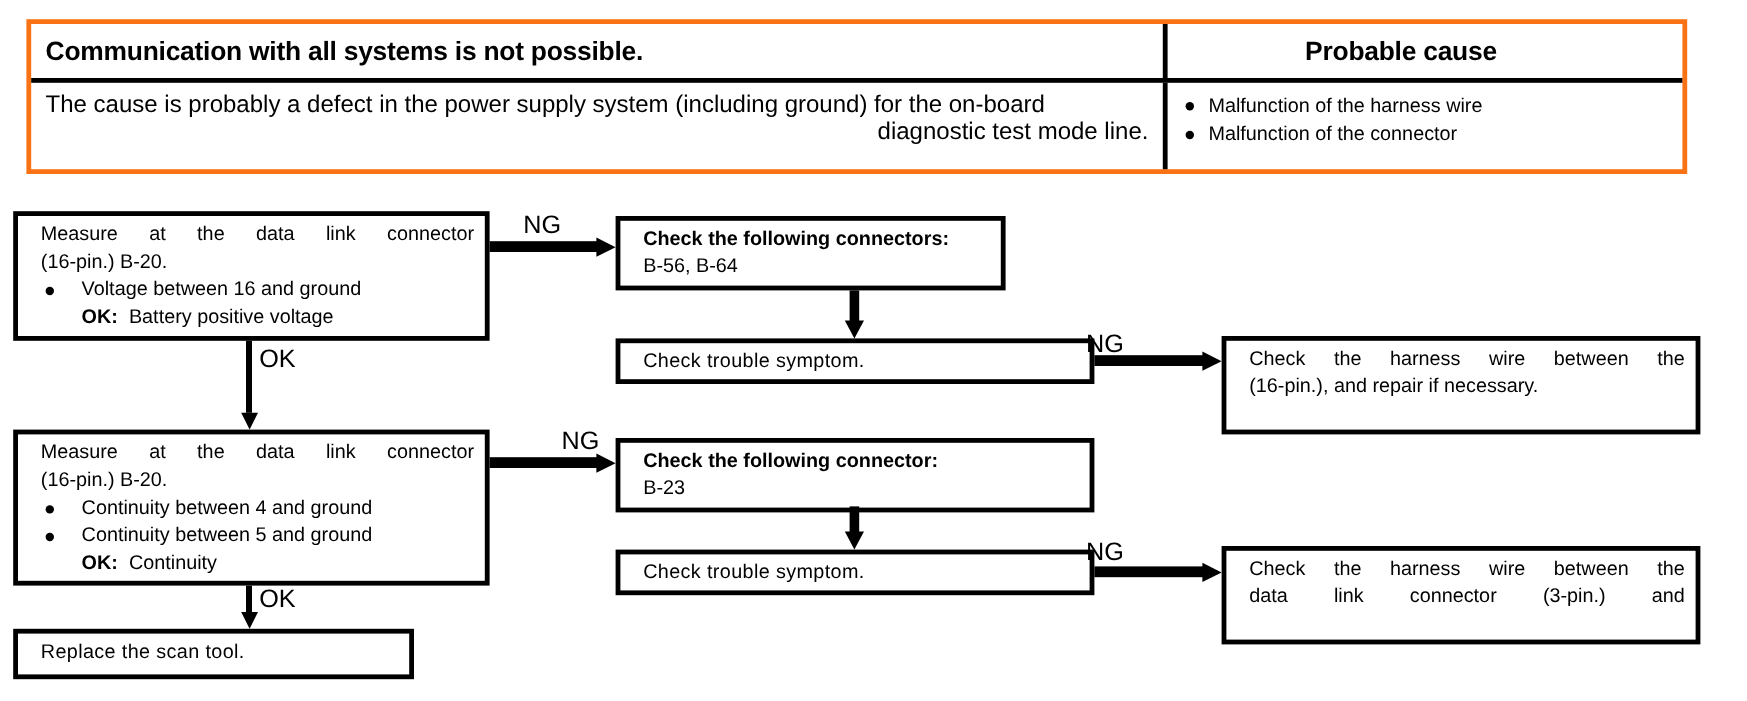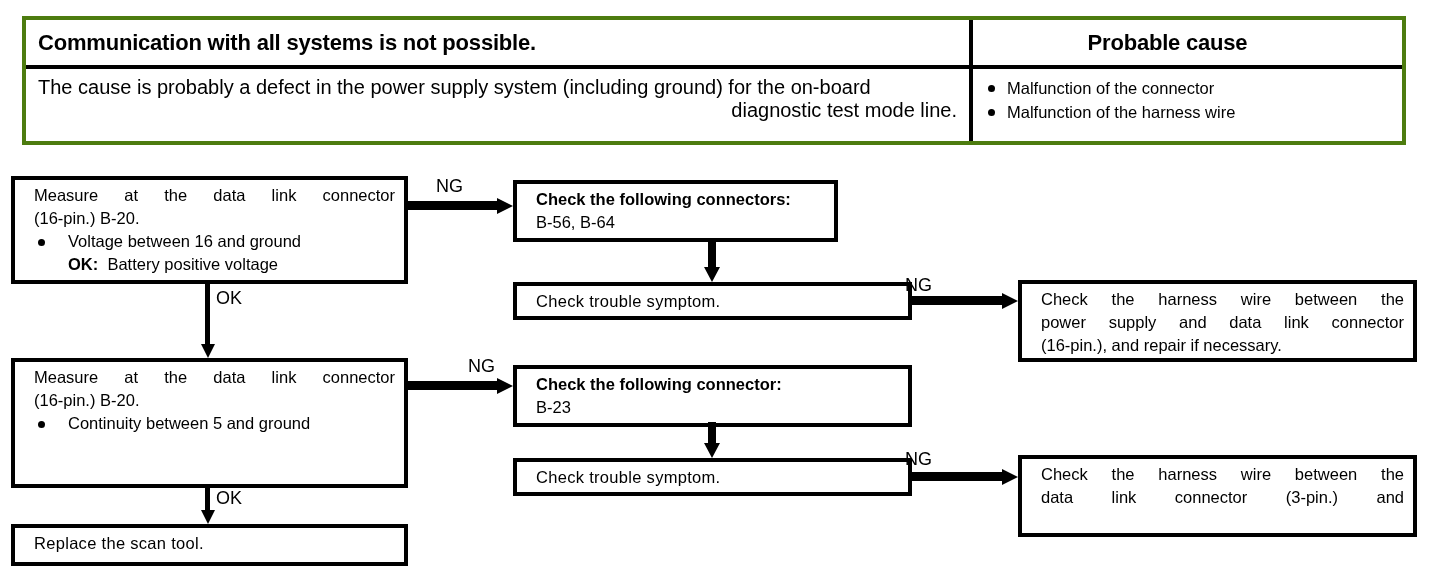--- a/index.html
+++ b/index.html
@@ -14,21 +14,21 @@
     font-family: "Liberation Sans", sans-serif;
     color: #000000;
     overflow: hidden;
   }
 
   
   .hdr-table {
     position: absolute;
     left: 22px; top: 16px;
     width: 1384px; height: 129px;
-    border: 4px solid #4d7c0f;
+    border: 4px solid #f97316;
     background: #fff;
   }
   .hdr-row { display: flex; width: 100%; }
   .hdr-row.top { height: 49px; border-bottom: 4px solid #000; }
   .hdr-row.bot { height: 72px; }
   .hdr-cell-left {
     width: 947px;
     border-right: 4px solid #000;
     display: flex; align-items: center;
     padding: 0 12px;
@@ -105,21 +105,21 @@
     background: #000;
   }
   .indent-ln {
     padding-left: 34px;
     white-space: nowrap;
   }
 
   
   #box-measure1   { left: 11px;  top: 176px; width: 397px; height: 108px; }
   #box-measure2   { left: 11px;  top: 358px; width: 397px; height: 130px; }
-  #box-replace    { left: 11px;  top: 524px; width: 397px; height: 42px;  }
+  #box-replace    { left: 11px;  top: 524px; width: 334px; height: 42px;  }
   #box-conn1      { left: 513px; top: 180px; width: 325px; height: 62px;  }
   #box-trouble1   { left: 513px; top: 282px; width: 399px; height: 38px;  }
   #box-conn2      { left: 513px; top: 365px; width: 399px; height: 62px;  }
   #box-trouble2   { left: 513px; top: 458px; width: 399px; height: 38px;  }
   #box-harness1   { left: 1018px;top: 280px; width: 399px; height: 82px;  }
   #box-harness2   { left: 1018px;top: 455px; width: 399px; height: 82px;  }
 
   #box-trouble1 .ln, #box-trouble2 .ln, #box-replace .ln { letter-spacing: 0.3px; }
 
   
@@ -155,21 +155,21 @@
   }
   .arrow-v.thin { width: 5px; }
   .arrow-v.thin::after {
     border-left: 7px solid transparent;
     border-right: 7px solid transparent;
     border-top: 14px solid #000;
   }
 
   .edge-label {
     position: absolute;
-    font-size: 18px;
+    font-size: 21px;
     font-weight: normal;
     white-space: nowrap;
   }
 
   
   #arr-h1 { left: 408px;  top: 201px; width: 90px; }
   #arr-h2 { left: 408px;  top: 381px; width: 90px; }
   #arr-h3 { left: 912px;  top: 296px; width: 91px; }
   #arr-h4 { left: 912px;  top: 472px; width: 91px; }
 
@@ -199,38 +199,40 @@
   </div>
   <div class="hdr-row bot">
     <div class="hdr-cell-left body">
       <div class="hdr-body-text">
         <div class="just">The cause is probably a defect in the power supply system (including ground) for the on-board</div>
         <div class="l2">diagnostic test mode line.</div>
       </div>
     </div>
     <div class="hdr-cell-right body">
       <ul class="cause-list">
+        <li>Malfunction of the harness wire</li>
         <li>Malfunction of the connector</li>
-        <li>Malfunction of the harness wire</li>
       </ul>
     </div>
   </div>
 </div>
 
 <div class="fbox" id="box-measure1">
   <div class="ln just">Measure at the data link connector</div>
   <div class="ln">(16-pin.) B-20.</div>
   <div class="bullet-ln">Voltage between 16 and ground</div>
   <div class="indent-ln"><b>OK:</b>&nbsp; <span>Battery positive voltage</span></div>
 </div>
 
 <div class="fbox" id="box-measure2">
   <div class="ln just">Measure at the data link connector</div>
   <div class="ln">(16-pin.) B-20.</div>
+  <div class="bullet-ln">Continuity between 4 and ground</div>
   <div class="bullet-ln">Continuity between 5 and ground</div>
+  <div class="indent-ln"><b>OK:</b>&nbsp; <span>Continuity</span></div>
 </div>
 
 <div class="fbox" id="box-replace">
   <div class="ln">Replace the scan tool.</div>
 </div>
 
 <div class="fbox" id="box-conn1">
   <div class="ln"><b>Check the following connectors:</b></div>
   <div class="ln">B-56, B-64</div>
 </div>
@@ -243,21 +245,20 @@
   <div class="ln"><b>Check the following connector:</b></div>
   <div class="ln">B-23</div>
 </div>
 
 <div class="fbox" id="box-trouble2">
   <div class="ln">Check trouble symptom.</div>
 </div>
 
 <div class="fbox" id="box-harness1">
   <div class="ln just">Check the harness wire between the</div>
-  <div class="ln just">power supply and data link connector</div>
   <div class="ln">(16-pin.), and repair if necessary.</div>
 </div>
 
 <div class="fbox" id="box-harness2">
   <div class="ln just">Check the harness wire between the</div>
   <div class="ln just">data link connector (3-pin.) and</div>
 </div>
 
 <div class="arrow-h" id="arr-h1"></div>
 <div class="arrow-h" id="arr-h2"></div>

